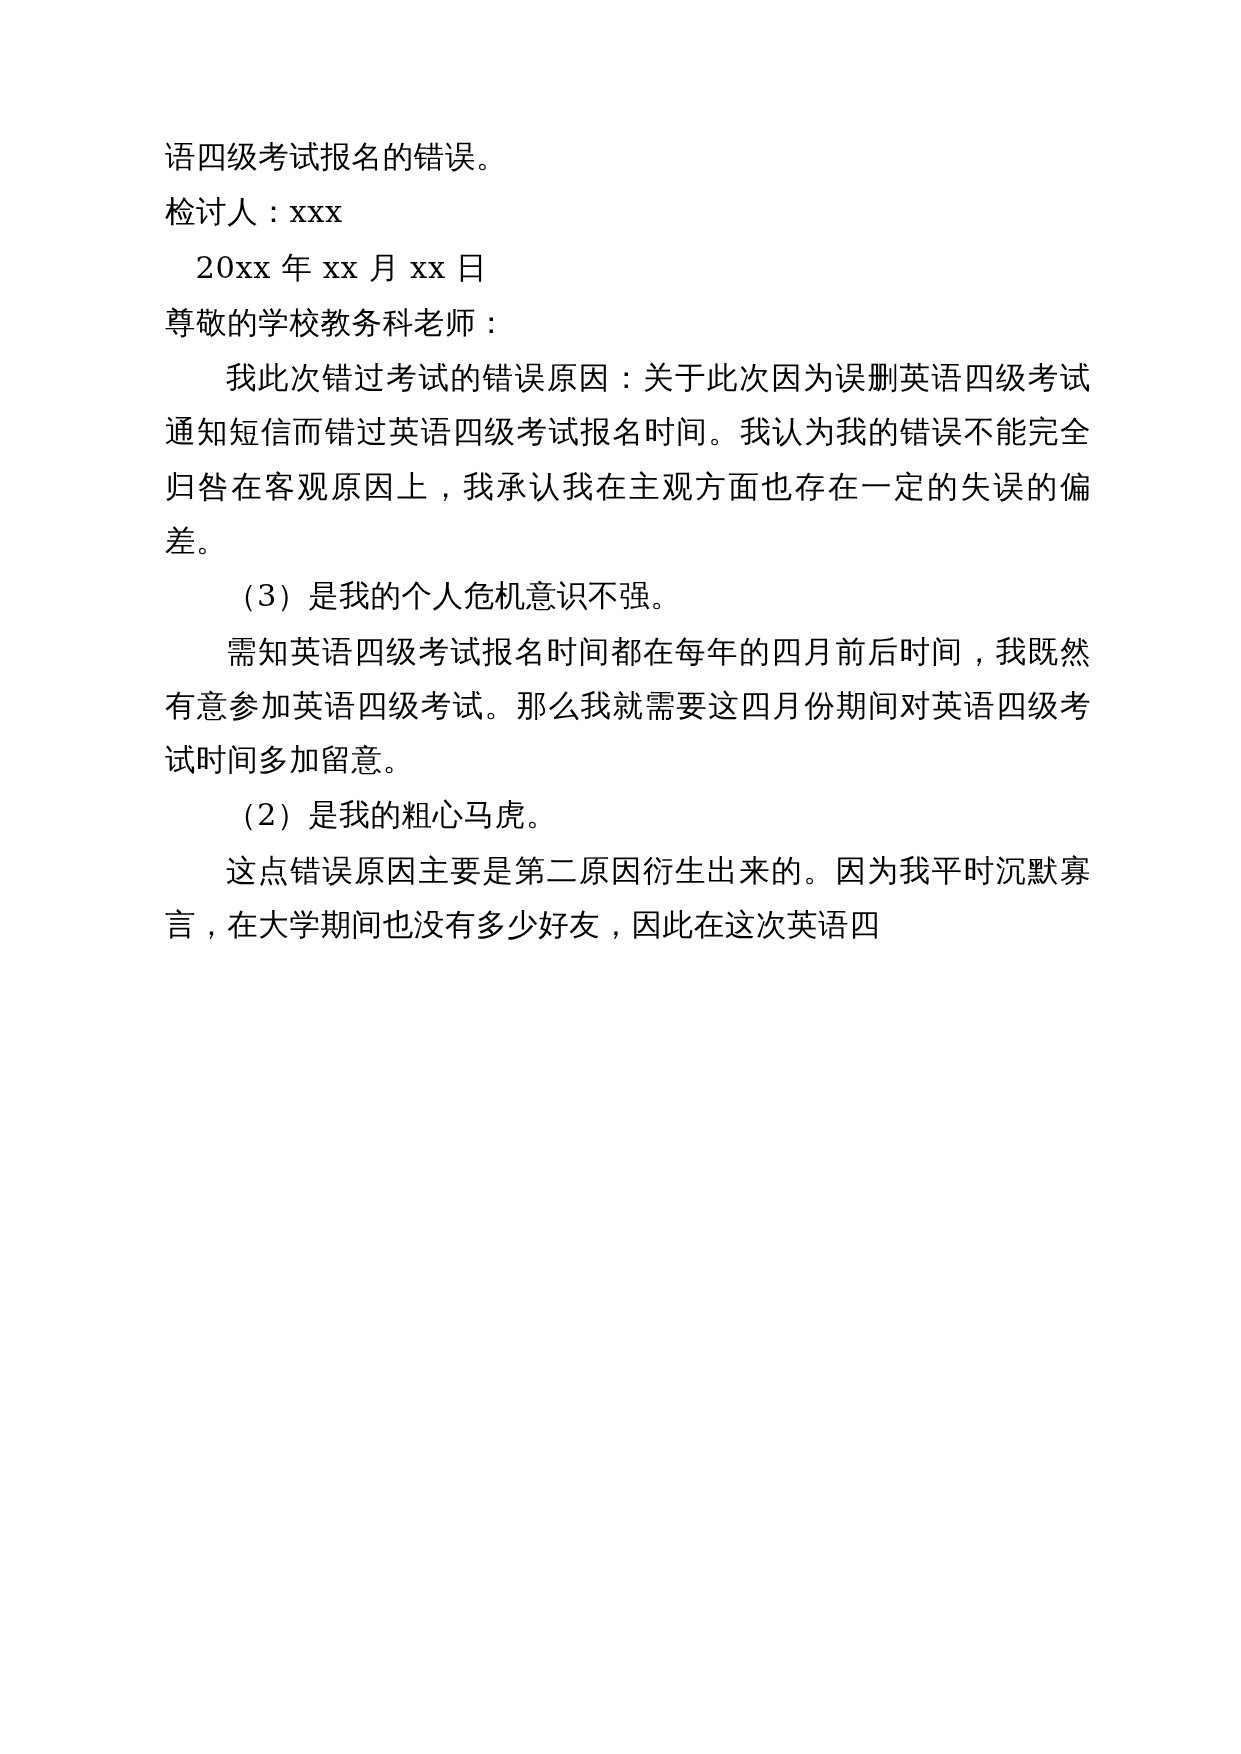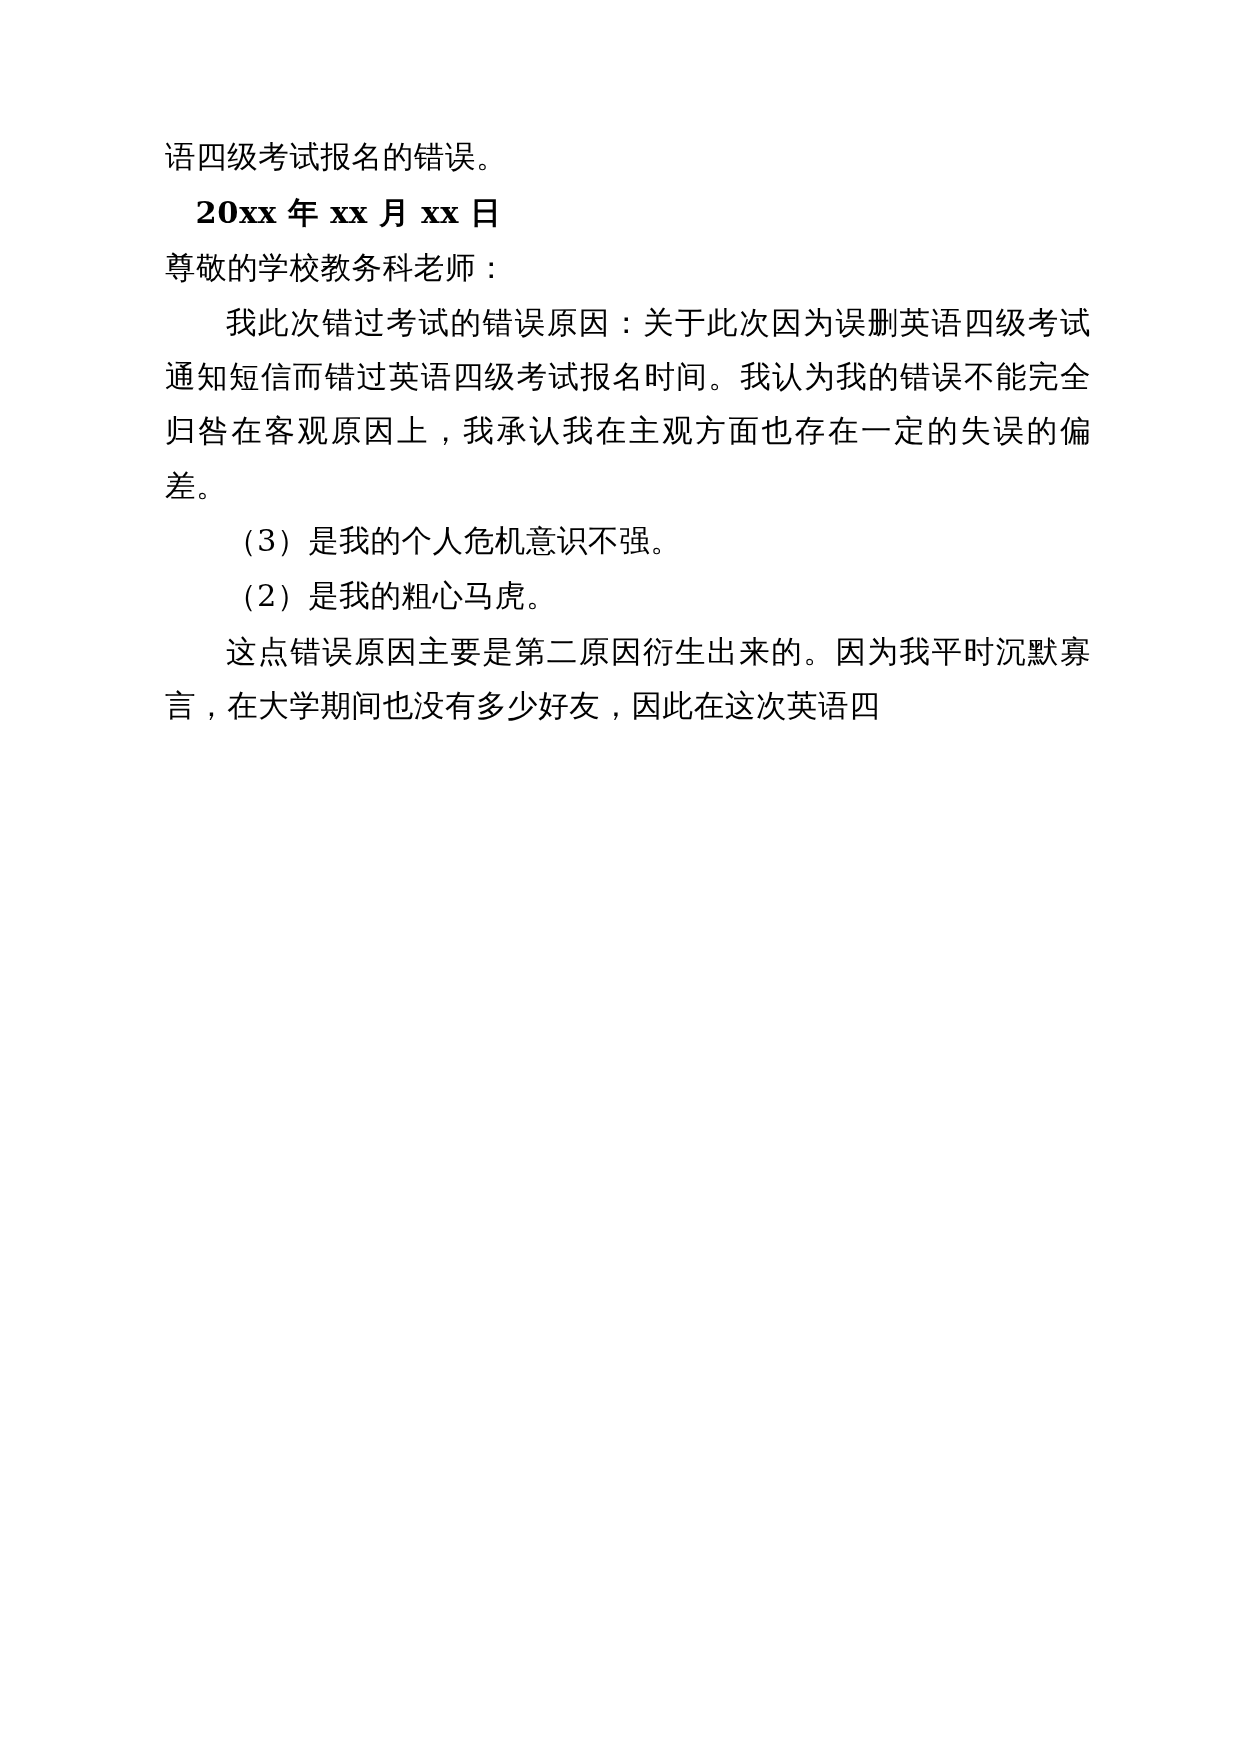--- a/index.html
+++ b/index.html
@@ -29,35 +29,36 @@
     text-justify: inter-ideograph;
   }
   p {
     margin: 0 0 1px 0;
   }
   .indent {
     text-indent: 2em;
   }
   .indent-1 {
     text-indent: 1em;
-    font-weight: bold;
   }
   .noindent {
     text-indent: 0;
   }
   .heading {
     text-indent: 0;
   }
 </style>
 </head>
 <body>
 
 <div class="page">
   <div class="doc-body">
     <p class="noindent">语四级考试报名的错误。</p>
+    <p class="noindent">检讨人：xxx</p>
     <p class="indent-1">20xx 年 xx 月 xx 日</p>
     <p class="noindent">尊敬的学校教务科老师：</p>
     <p class="indent">我此次错过考试的错误原因：关于此次因为误删英语四级考试通知短信而错过英语四级考试报名时间。我认为我的错误不能完全归咎在客观原因上，我承认我在主观方面也存在一定的失误的偏差。</p>
     <p class="indent">（3）是我的个人危机意识不强。</p>
+    <p class="indent">需知英语四级考试报名时间都在每年的四月前后时间，我既然有意参加英语四级考试。那么我就需要这四月份期间对英语四级考试时间多加留意。</p>
     <p class="indent">（2）是我的粗心马虎。</p>
     <p class="indent">这点错误原因主要是第二原因衍生出来的。因为我平时沉默寡言，在大学期间也没有多少好友，因此在这次英语四</p>
   </div>
 </div>
 
 </body></html>

